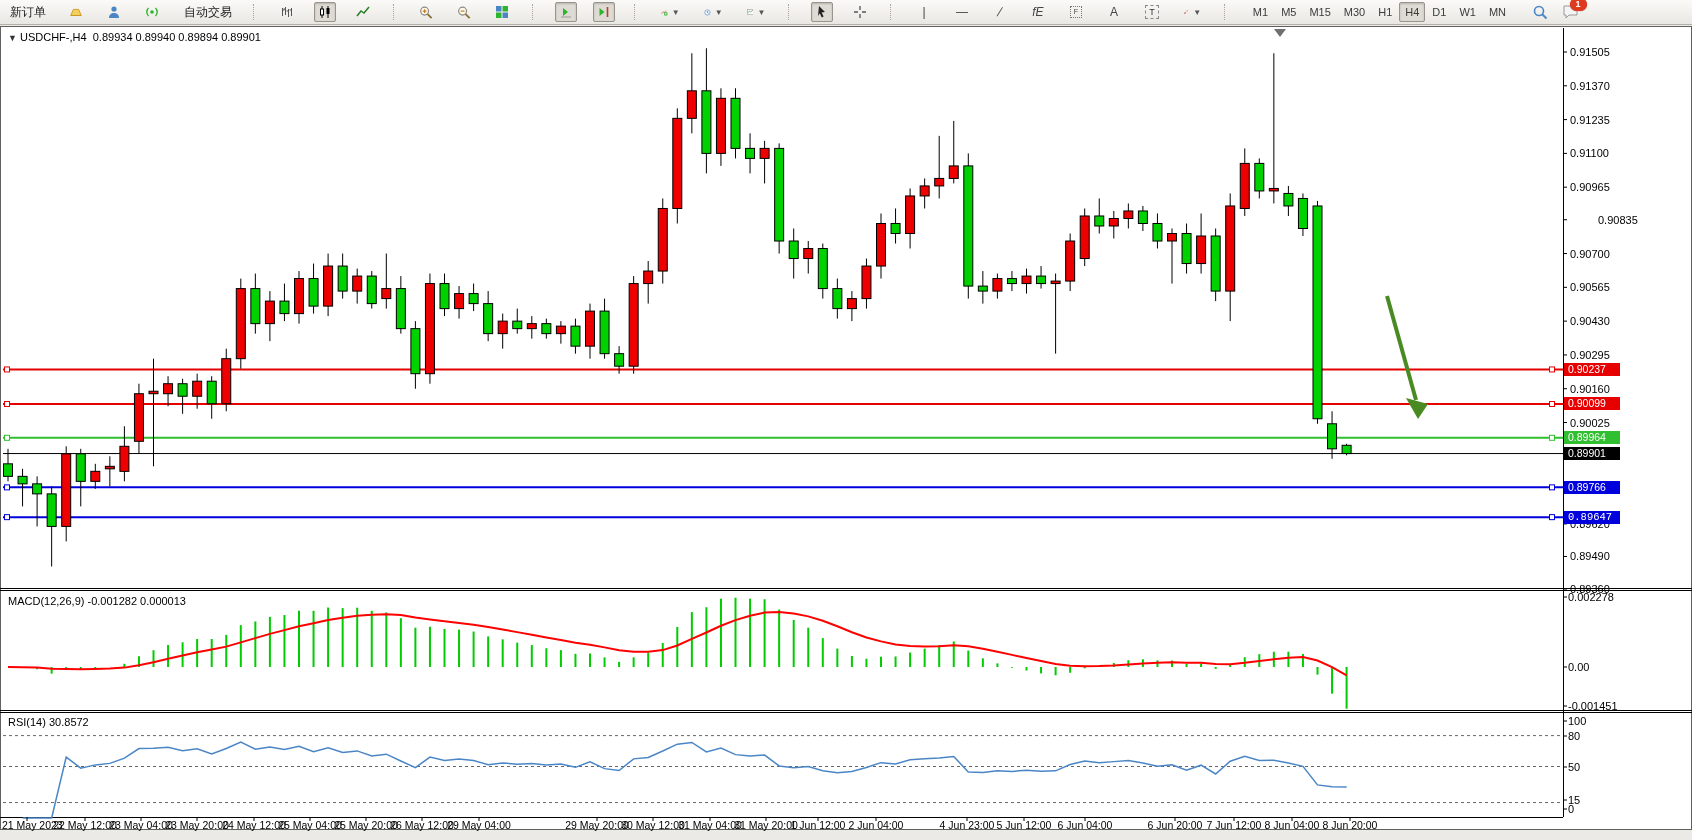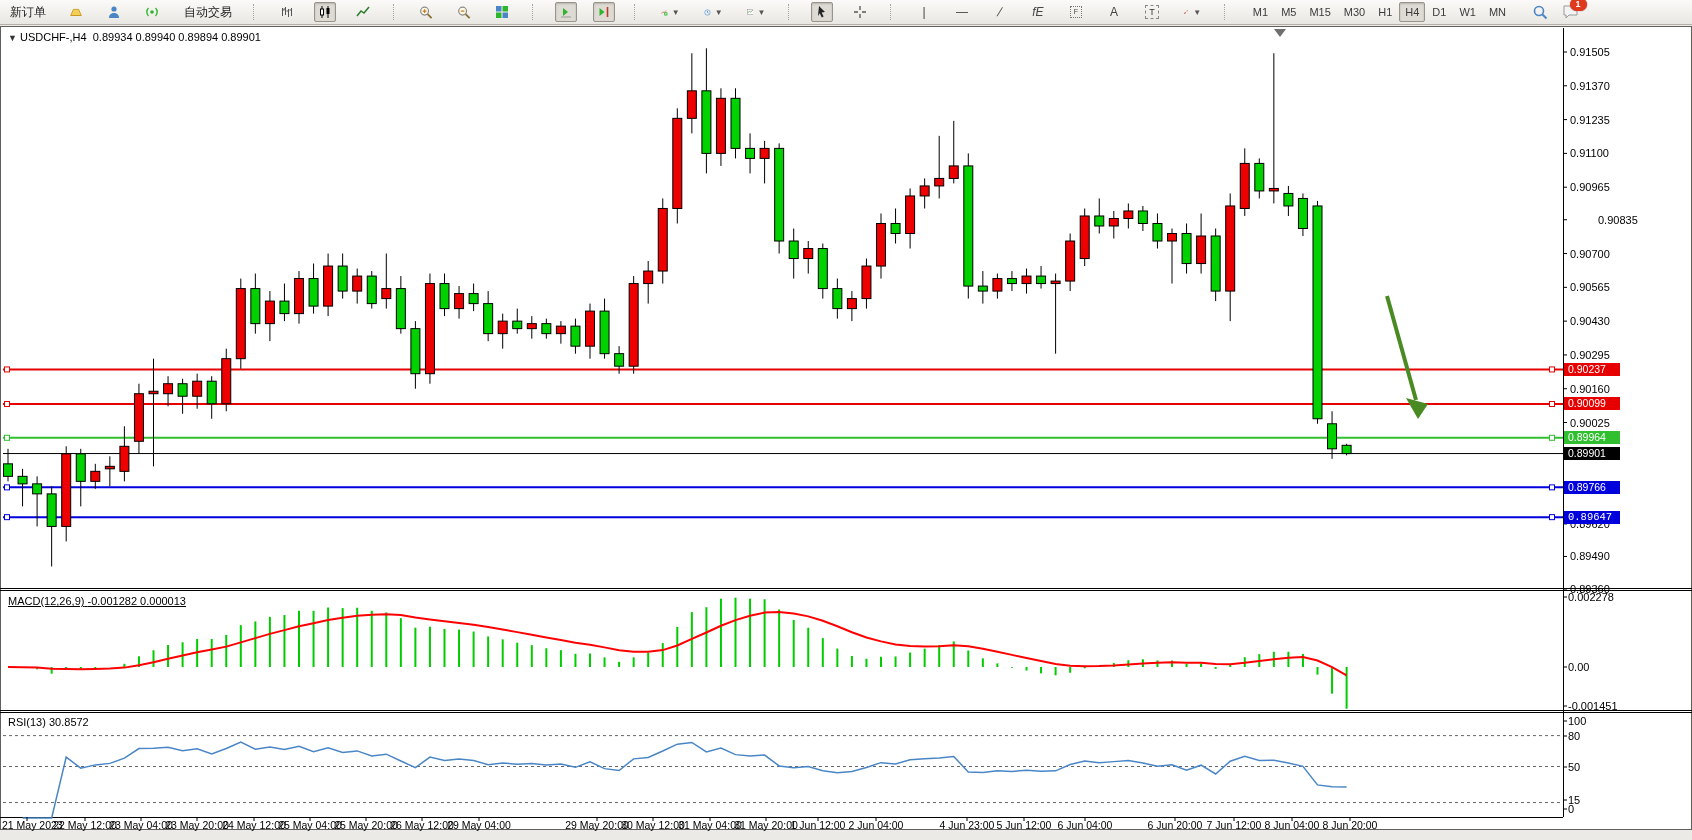--- a/index.html
+++ b/index.html
@@ -250,27 +250,27 @@
 </div>
 
 <div id="chartwin"></div>
 
 <div id="labels-under">
   <div class="overlay-title" style="left:8px;top:31px;">
     <span style="font-size:9px;color:#333;">▼</span>
     <span>USDCHF-,H4</span>&nbsp;
     <span>0.89934 0.89940 0.89894 0.89901</span>
   </div>
-  <div class="overlay-title" style="left:8px;top:595px;text-decoration:underline;">
+  <div class="overlay-title" style="left:8px;top:595px;">
     <span>MACD(12,26,9)</span>
     <span>-0.001282</span>
     <span>0.000013</span>
   </div>
   <div class="overlay-title" style="left:8px;top:716px;">
-    <span>RSI(13)</span>
+    <span>RSI(14)</span>
     <span>30.8572</span>
   </div>
 </div>
 
 <svg id="plot" xmlns="http://www.w3.org/2000/svg">
     <line x1="0" y1="588.5" x2="1692" y2="588.5" stroke="#000" stroke-width="1"></line>
     <line x1="0" y1="590.5" x2="1692" y2="590.5" stroke="#000" stroke-width="1"></line>
     <line x1="0" y1="710.5" x2="1692" y2="710.5" stroke="#000" stroke-width="1"></line>
     <line x1="0" y1="712.5" x2="1692" y2="712.5" stroke="#000" stroke-width="1"></line>
     <line x1="1563.5" y1="28" x2="1563.5" y2="817" stroke="#000" stroke-width="1"></line>

